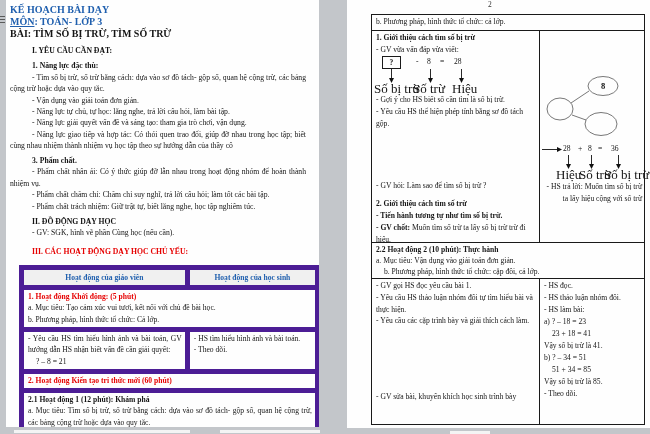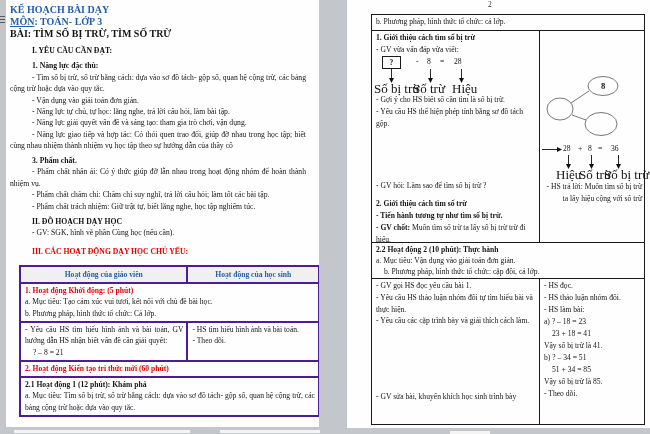--- a/index.html
+++ b/index.html
@@ -23,21 +23,21 @@
   
   .pl{padding:4px 13px 0 4px;font-size:7.7px;line-height:11.4px;text-align:justify;}
   .title{text-align:left;font-weight:bold;font-size:10px;line-height:11.8px;}
   .blue{color:#1f5fae;}
   .u{text-decoration:underline;}
   .h{font-weight:bold;margin:3.5px 0 0 0;text-indent:22px;text-align:left;}
   .p{margin:0;text-indent:22px;}
   .hred{font-weight:bold;color:#e60000;margin:8px 0 0 0;text-indent:22px;text-align:left;}
 
   table.lt{border-collapse:collapse;margin:7px 0 0 9px;width:301px;font-size:7.6px;line-height:11.3px;table-layout:fixed;}
-  table.lt td{border:2px solid #4c1d95;padding:1px 3px 2px 4px;vertical-align:top;}
+  table.lt td{border:5px solid #4c1d95;padding:1px 3px 2px 4px;vertical-align:top;}
   .lt .hdr td{background:#f0f0f0;color:#1f5fae;font-weight:bold;text-align:center;padding:2px 0;}
   .redtxt{color:#e60000;font-weight:bold;}
   .lt p{margin:0;}
   .ind8{padding-left:8px;}
 
   
   table.rt{position:absolute;left:24px;top:14px;border-collapse:collapse;width:273px;
            font-size:7.6px;line-height:11.6px;table-layout:fixed;}
   table.rt td{border:1px solid #1a1a1a;padding:1px 4px 1px 4px;vertical-align:top;}
   .rel{position:relative;padding:0 !important;}
@@ -78,21 +78,21 @@
       <p class="h">1. Năng lực đặc thù:</p>
       <p class="p">- Tìm số bị trừ, số trừ bằng cách: dựa vào sơ đồ tách- gộp số, quan hệ cộng trừ, các bảng cộng trừ hoặc dựa vào quy tắc.</p>
       <p class="p">- Vận dụng vào giải toán đơn giản.</p>
       <p class="p">- Năng lực tự chủ, tự học: lắng nghe, trả lời câu hỏi, làm bài tập.</p>
       <p class="p">- Năng lực giải quyết vấn đề và sáng tạo: tham gia trò chơi, vận dụng.</p>
       <p class="p">- Năng lực giao tiếp và hợp tác: Có thói quen trao đổi, giúp đỡ nhau trong học tập; biết cùng nhau nhiệm thành nhiệm vụ học tập theo sự hướng dẫn của thầy cô</p>
       <p class="h">3. Phẩm chất.</p>
       <p class="p">- Phẩm chất nhân ái: Có ý thức giúp đỡ lẫn nhau trong hoạt động nhóm để hoàn thành nhiệm vụ.</p>
       <p class="p">- Phẩm chất chăm chỉ: Chăm chỉ suy nghĩ, trả lời câu hỏi; làm tốt các bài tập.</p>
       <p class="p">- Phẩm chất trách nhiệm: Giữ trật tự, biết lắng nghe, học tập nghiêm túc.</p>
-      <p class="h">II. ĐỒ HOẠCH DẠY HỌC</p>
+      <p class="h">II. ĐỒ ĐỘNG DẠY HỌC</p>
       <p class="p">- GV: SGK, hình vẽ phần Cùng học (nếu cần).</p>
       <p class="hred">III. CÁC HOẠT ĐỘNG DẠY HỌC CHỦ YẾU:</p>
 
       <table class="lt">
         <colgroup>
             <col style="width:56%">
             <col style="width:44%">
           </colgroup>
         <tbody>
             <tr class="hdr">

